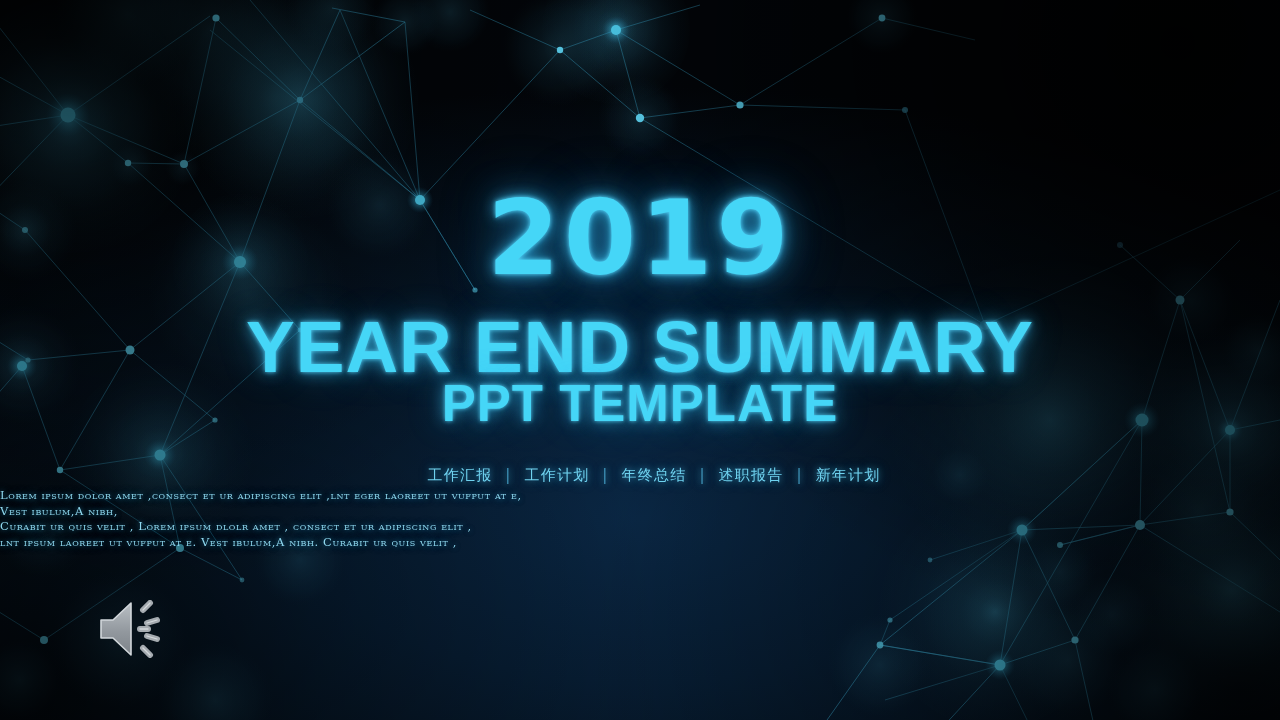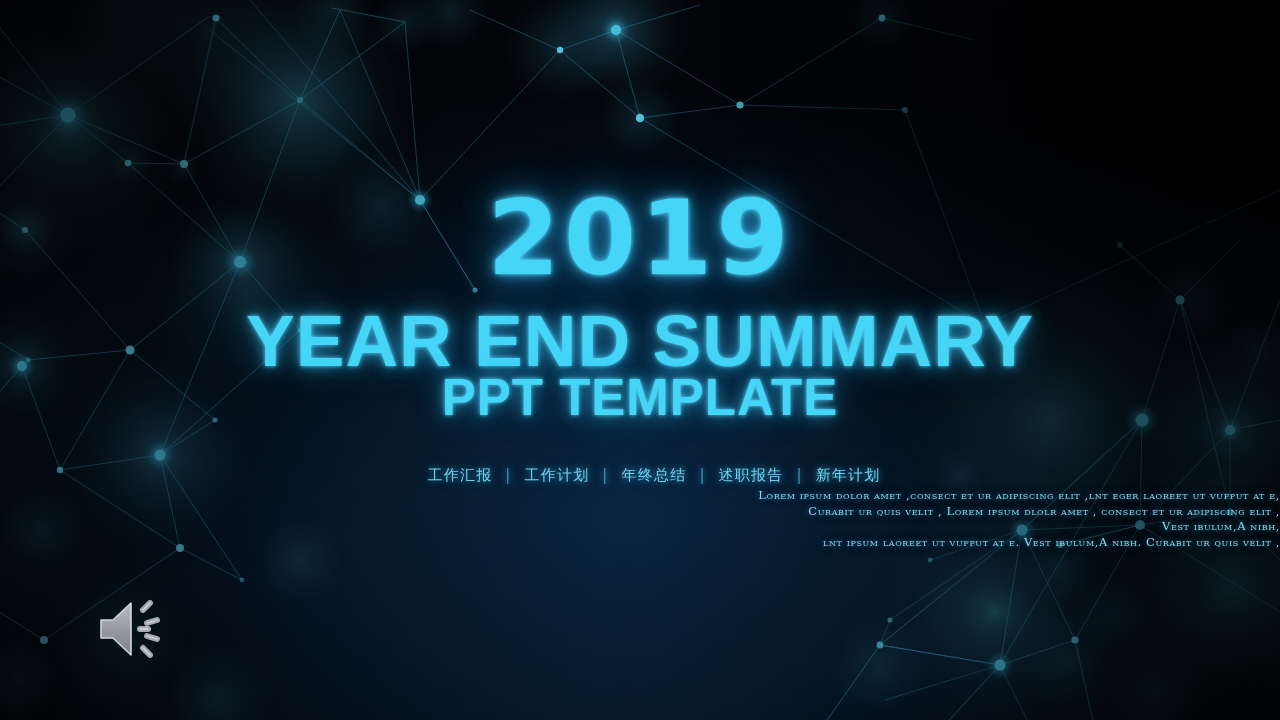--- a/index.html
+++ b/index.html
@@ -69,21 +69,21 @@
       0 0 62px rgba(30,140,210,0.35),
       2px 3px 5px rgba(0,20,40,0.75);
   }
   .headline {
     font-family: "Liberation Sans", sans-serif;
     font-size: 73px;
     font-weight: 700;
     letter-spacing: 1px;
     line-height: 1.02;
     color: #45d6f7;
-    margin-top: 14px;
+    margin-top: 20px;
     text-shadow:
       0 0 4px rgba(90,220,255,0.9),
       0 0 15px rgba(60,200,250,0.72),
       0 0 36px rgba(40,170,235,0.45),
       2px 3px 5px rgba(0,20,40,0.7);
   }
   .headline2 {
     font-size: 51px;
     margin-top: -6px;
   }
@@ -106,21 +106,21 @@
   .nav-line .sep {
     color: #3f93b8;
     padding: 0 7px;
   }
 
   .caption {
     position: absolute;
     left: 0;
     right: 0;
     top: 488px;
-    text-align: right;
+    text-align: left;
     z-index: 6;
   }
   .caption-line {
     font-family: "DejaVu Serif", serif;
     font-variant: small-caps;
     font-size: 11.5px;
     letter-spacing: 0.6px;
     line-height: 15.6px;
     color: #8fd8ef;
     text-shadow: 0 0 5px rgba(60,180,225,0.55), 0 0 12px rgba(30,130,180,0.35);
@@ -410,22 +410,22 @@
     <span class="sep">|</span>
     <span>年终总结</span>
     <span class="sep">|</span>
     <span>述职报告</span>
     <span class="sep">|</span>
     <span>新年计划</span>
   </div>
 
   <div class="caption">
     <div class="caption-line">Lorem ipsum dolor amet ,consect et ur adipiscing elit ,lnt eger laoreet  ut  vufput at e,</div>
+    <div class="caption-line">Vest ibulum,A nibh,</div>
     <div class="caption-line">Curabit ur quis velit , Lorem ipsum dlolr amet , consect et ur adipiscing elit ,</div>
-    <div class="caption-line">Vest ibulum,A nibh,</div>
     <div class="caption-line">lnt ipsum laoreet ut vufput at e. Vest ibulum,A nibh. Curabit ur quis velit ,</div>
   </div>
 
   <svg class="audio-icon" viewBox="0 0 72 66" aria-hidden="false">
     <defs>
       <linearGradient id="spkG" x1="0" y1="0" x2="0" y2="1">
         <stop offset="0%" stop-color="#b9bfc4"></stop>
         <stop offset="55%" stop-color="#92989e"></stop>
         <stop offset="100%" stop-color="#7d8389"></stop>
       </linearGradient>

